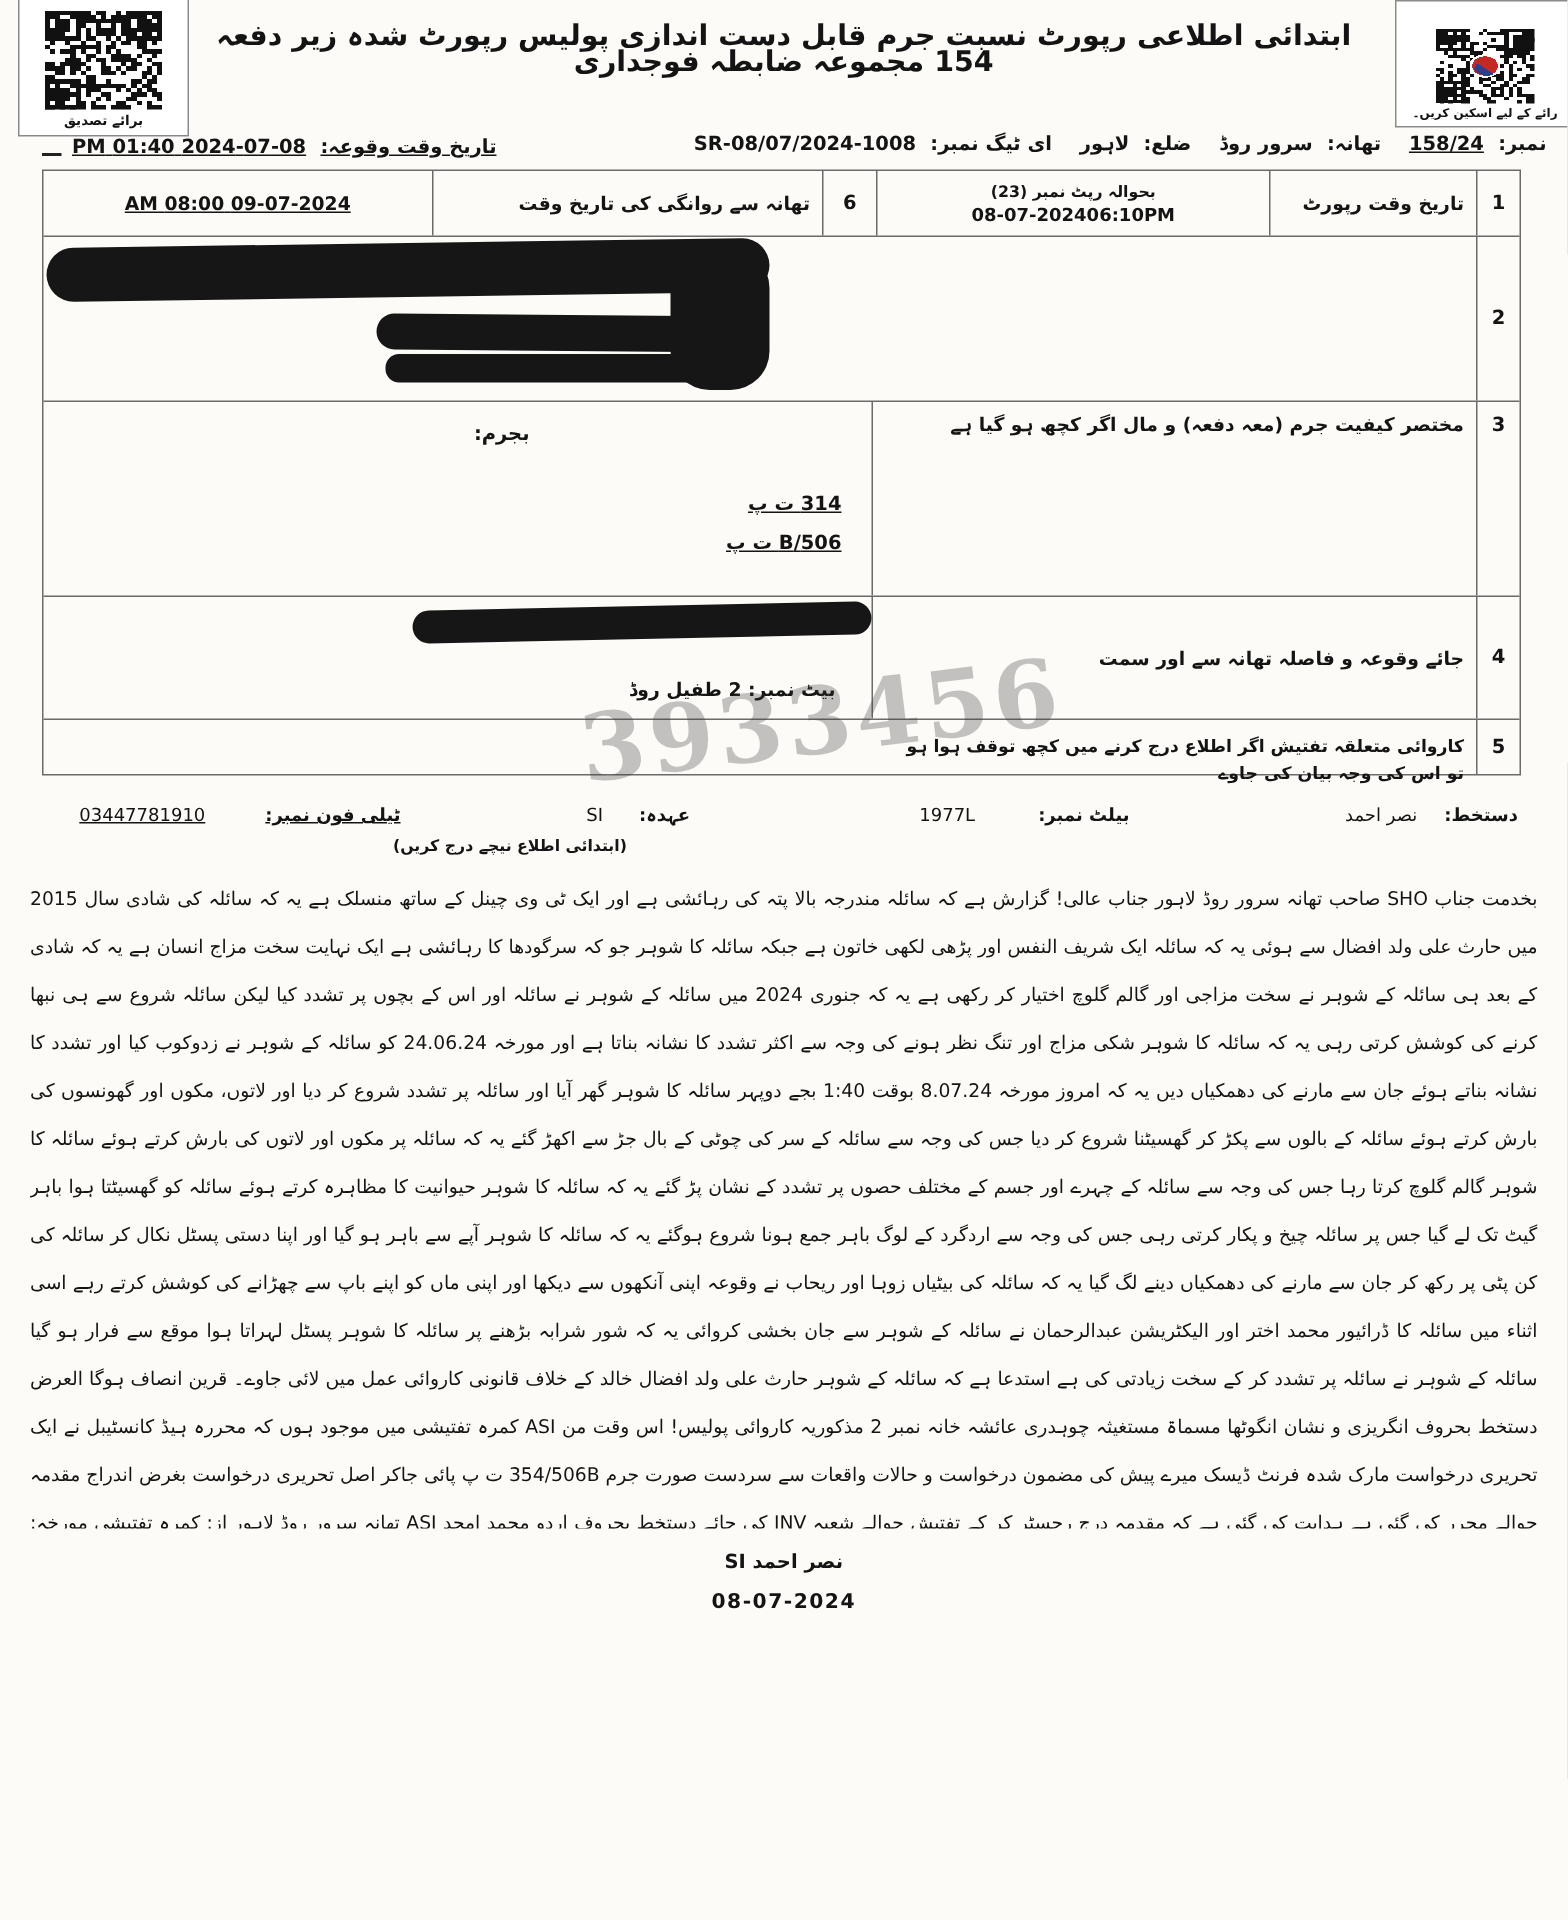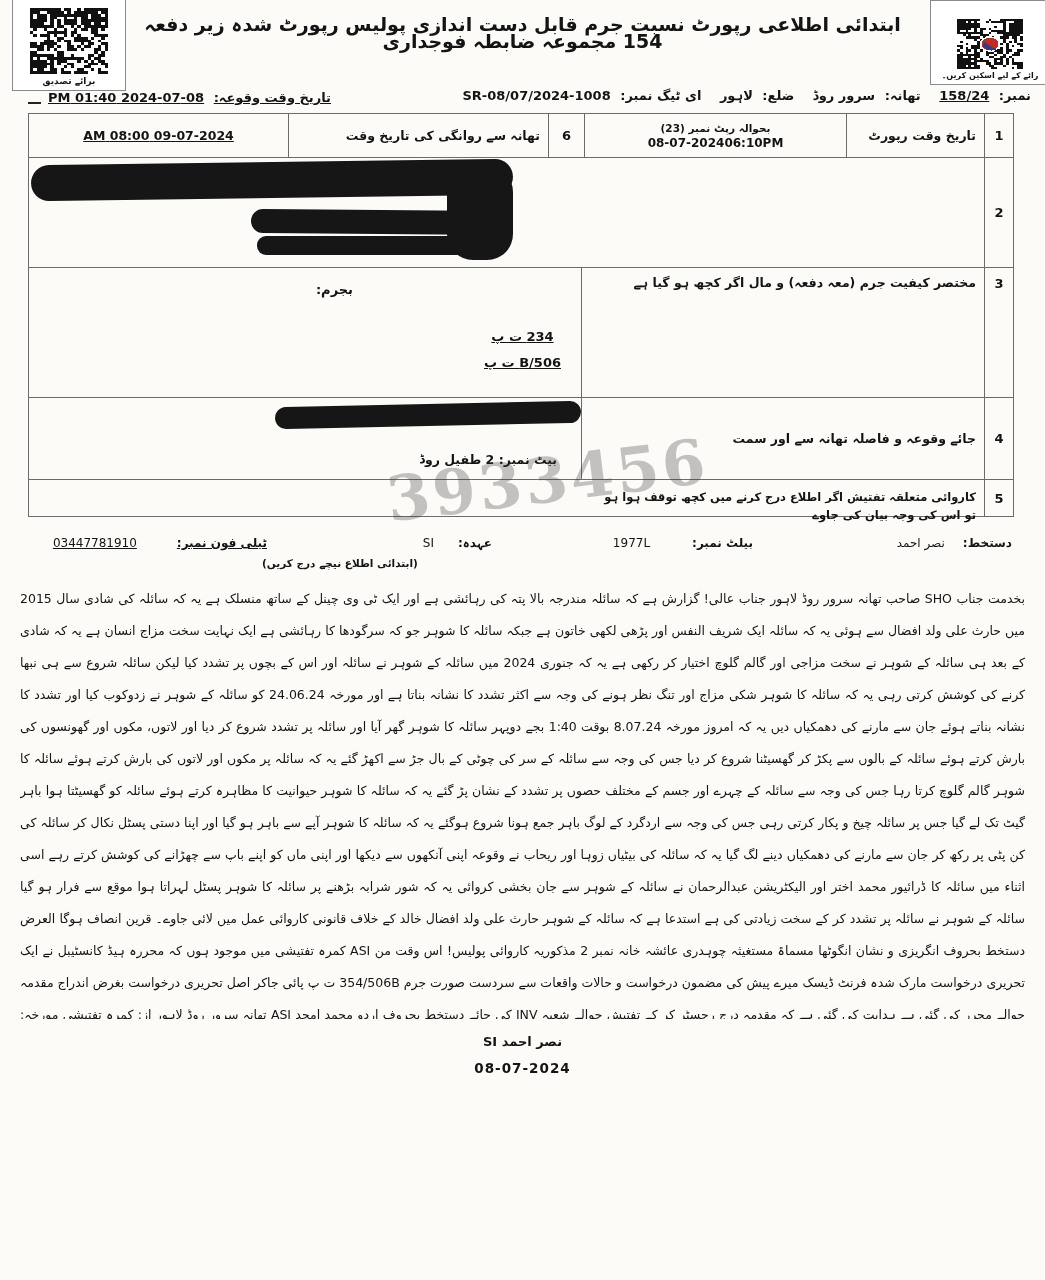--- a/index.html
+++ b/index.html
@@ -8,21 +8,21 @@
   
   .qrbox{position:absolute;border:1px solid #8a8a8a;background:#fff;display:flex;flex-direction:column;
          align-items:center;justify-content:flex-end;padding:3px 4px 4px;}
   .qrbox .qlabel{font-size:9px;font-weight:bold;margin-top:2px;white-space:nowrap;}
   .qr{display:block;}
   
   .title{position:absolute;top:16px;left:140px;right:140px;text-align:center;
          font-weight:bold;font-size:19px;line-height:17px;}
   .meta-right{position:absolute;top:88px;right:14px;font-size:13px;font-weight:bold;white-space:nowrap;}
   .meta-left{position:absolute;top:90px;left:48px;font-size:13px;font-weight:bold;white-space:nowrap;}
-  .u{text-decoration:underline;}
+  .u{text-decoration:underline;text-align:right;}
   .lab{margin-left:5px;}
   .val{margin-left:14px;}
   .dash{position:absolute;left:28px;top:102px;width:13px;border-bottom:2px solid #222;}
   
   .tbl{position:absolute;left:28px;top:113px;width:984px;border:1px solid #6b6b6b;background:transparent;}
   .trow{display:flex;border-bottom:1px solid #6b6b6b;box-sizing:border-box;}
   .trow:last-child{border-bottom:none;}
   .c{box-sizing:border-box;position:relative;}
   .c + .c{border-right:none;}
   .trow .c:not(:last-child){border-left:1px solid #6b6b6b;}
@@ -651,21 +651,21 @@
         <div class="blob" style="left:228px;top:78px;width:250px;height:19px;border-radius:9px;"></div>
       </div>
     </div>
 
     <div class="trow r3">
       <div class="c no top">3</div>
       <div class="c w-lab345 labcell">مختصر کیفیت جرم (معہ دفعہ) و مال اگر کچھ ہو گیا ہے</div>
       <div class="c grow">
         <span class="bajurm">بجرم:</span>
         <div class="sections">
-          <div class="u">234 ت پ</div>
+          <div class="u">314 ت پ</div>
           <div class="u">506/B ت پ</div>
         </div>
       </div>
     </div>
 
     <div class="trow r4">
       <div class="c no">4</div>
       <div class="c w-lab345 labcell vmid">جائے وقوعہ و فاصلہ تھانہ سے اور سمت</div>
       <div class="c grow">
         <div class="blob" style="left:246px;top:6px;width:306px;height:22px;border-radius:11px;transform:rotate(-1.2deg);"></div>
@@ -681,21 +681,21 @@
   </div>
 
   <div class="wm">3933456</div>
 
   <span class="sg" style="right:33px;">
     <b>دستخط:</b><span>نصر احمد</span>
   </span>
   <span class="sg" style="right:292px;">
     <b style="margin-left:42px;">بیلٹ نمبر:</b><span>1977L</span>
   </span>
-  <span class="sg" style="right:553px;">
+  <span class="sg" style="right:585px;">
     <b style="margin-left:24px;">عہدہ:</b><span>SI</span>
   </span>
   <span class="sg" style="right:778px;">
     <b class="u" style="margin-left:40px;">ٹیلی فون نمبر:</b><span class="u">03447781910</span>
   </span>
   <div class="note">(ابتدائی اطلاع نیچے درج کریں)</div>
 
   <div class="complaint">بخدمت جناب SHO صاحب تھانہ سرور روڈ لاہور جناب عالی! گزارش ہے کہ سائلہ مندرجہ بالا پتہ کی رہائشی ہے اور ایک ٹی وی چینل کے ساتھ منسلک ہے یہ کہ سائلہ کی شادی سال 2015 میں حارث علی ولد افضال سے ہوئی یہ کہ سائلہ ایک شریف النفس اور پڑھی لکھی خاتون ہے جبکہ سائلہ کا شوہر جو کہ سرگودھا کا رہائشی ہے ایک نہایت سخت مزاج انسان ہے یہ کہ شادی کے بعد ہی سائلہ کے شوہر نے سخت مزاجی اور گالم گلوچ اختیار کر رکھی ہے یہ کہ جنوری 2024 میں سائلہ کے شوہر نے سائلہ اور اس کے بچوں پر تشدد کیا لیکن سائلہ شروع سے ہی نبھا کرنے کی کوشش کرتی رہی یہ کہ سائلہ کا شوہر شکی مزاج اور تنگ نظر ہونے کی وجہ سے اکثر تشدد کا نشانہ بناتا ہے اور مورخہ 24.06.24 کو سائلہ کے شوہر نے زدوکوب کیا اور تشدد کا نشانہ بناتے ہوئے جان سے مارنے کی دھمکیاں دیں یہ کہ امروز مورخہ 8.07.24 بوقت 1:40 بجے دوپہر سائلہ کا شوہر گھر آیا اور سائلہ پر تشدد شروع کر دیا اور لاتوں، مکوں اور گھونسوں کی بارش کرتے ہوئے سائلہ کے بالوں سے پکڑ کر گھسیٹنا شروع کر دیا جس کی وجہ سے سائلہ کے سر کی چوٹی کے بال جڑ سے اکھڑ گئے یہ کہ سائلہ پر مکوں اور لاتوں کی بارش کرتے ہوئے سائلہ کا شوہر گالم گلوچ کرتا رہا جس کی وجہ سے سائلہ کے چہرے اور جسم کے مختلف حصوں پر تشدد کے نشان پڑ گئے یہ کہ سائلہ کا شوہر حیوانیت کا مظاہرہ کرتے ہوئے سائلہ کو گھسیٹتا ہوا باہر گیٹ تک لے گیا جس پر سائلہ چیخ و پکار کرتی رہی جس کی وجہ سے اردگرد کے لوگ باہر جمع ہونا شروع ہوگئے یہ کہ سائلہ کا شوہر آپے سے باہر ہو گیا اور اپنا دستی پسٹل نکال کر سائلہ کی کن پٹی پر رکھ کر جان سے مارنے کی دھمکیاں دینے لگ گیا یہ کہ سائلہ کی بیٹیاں زوہا اور ریحاب نے وقوعہ اپنی آنکھوں سے دیکھا اور اپنی ماں کو اپنے باپ سے چھڑانے کی کوشش کرتے رہے اسی اثناء میں سائلہ کا ڈرائیور محمد اختر اور الیکٹریشن عبدالرحمان نے سائلہ کے شوہر سے جان بخشی کروائی یہ کہ شور شرابہ بڑھنے پر سائلہ کا شوہر پسٹل لہراتا ہوا موقع سے فرار ہو گیا سائلہ کے شوہر نے سائلہ پر تشدد کر کے سخت زیادتی کی ہے استدعا ہے کہ سائلہ کے شوہر حارث علی ولد افضال خالد کے خلاف قانونی کاروائی عمل میں لائی جاوے۔ قرین انصاف ہوگا العرض دستخط بحروف انگریزی و نشان انگوٹھا مسماۃ مستغیثہ چوہدری عائشہ خانہ نمبر 2 مذکوریہ کاروائی پولیس! اس وقت من ASI کمرہ تفتیشی میں موجود ہوں کہ محررہ ہیڈ کانسٹیبل نے ایک تحریری درخواست مارک شدہ فرنٹ ڈیسک میرے پیش کی مضمون درخواست و حالات واقعات سے سردست صورت جرم 354/506B ت پ پائی جاکر اصل تحریری درخواست بغرض اندراج مقدمہ حوالے محرر کی گئی ہے ہدایت کی گئی ہے کہ مقدمہ درج رجسٹر کر کے تفتیش حوالے شعبہ INV کی جائے دستخط بحروف اردو محمد امجد ASI تھانہ سرور روڈ لاہور از: کمرہ تفتیشی مورخہ: 08.07.2024 بوقت 6:05 بجے شام از تھانہ حسب آمد تحریر درخواست مقدمہ درج رجسٹر کر کے اصل تحریر درخواست معہ نقل FIR بغرض تفتیش بدست کانسٹیبل جمیل C/11277 عقب انچارج انویسٹی گیشن ونگ ارسال ہے مقدمہ ہذا کی بابت جناب SHO صاحب کو مطلع کیا گیا ہے</div>
 
   <div class="fname">نصر احمد SI</div>

